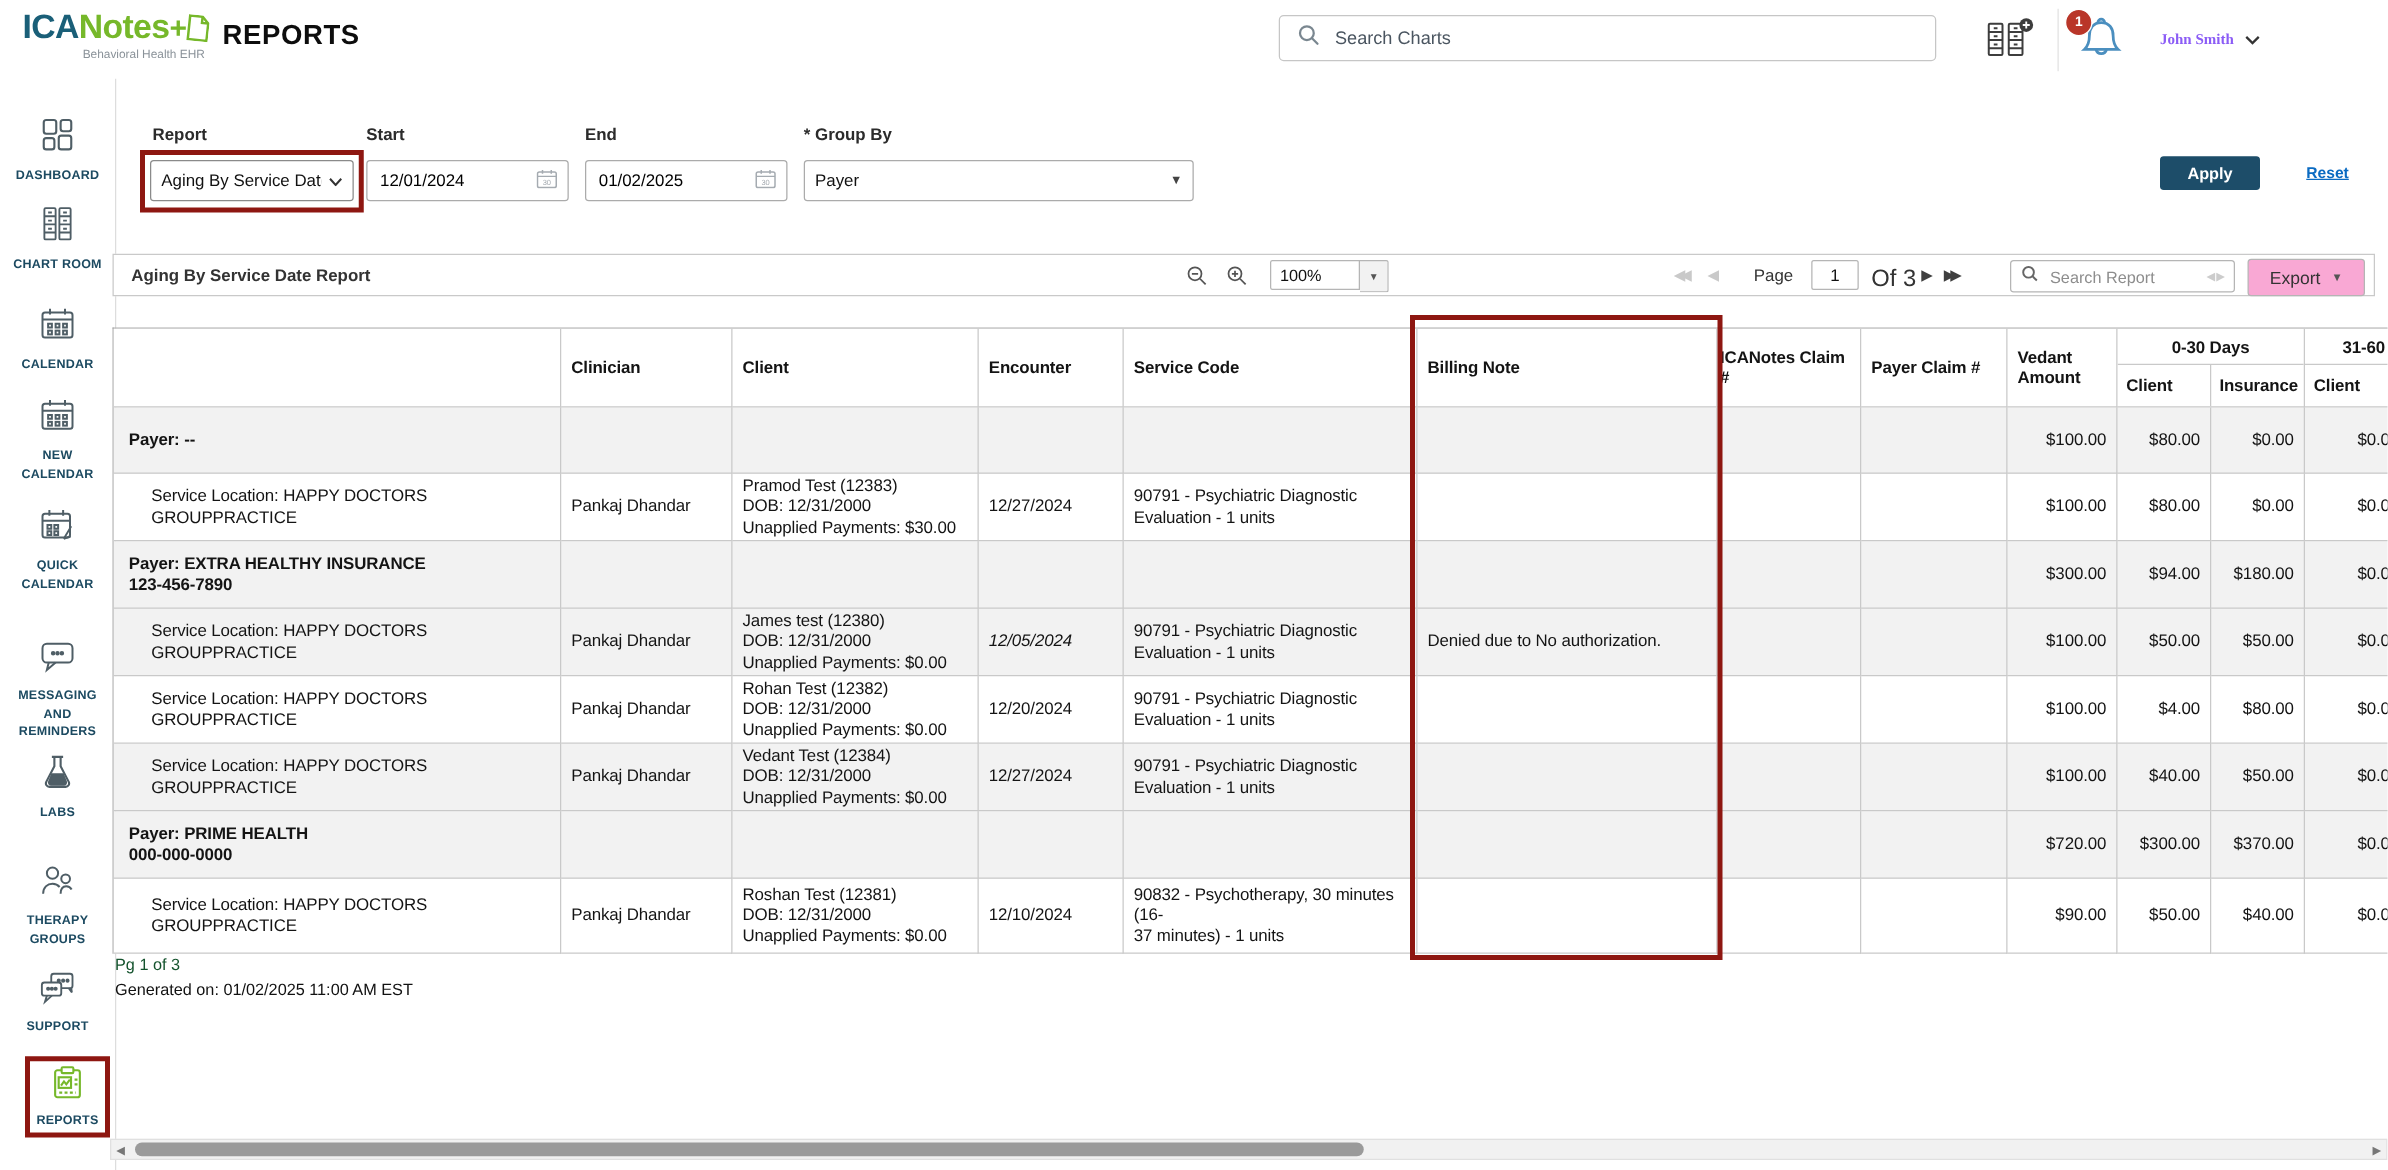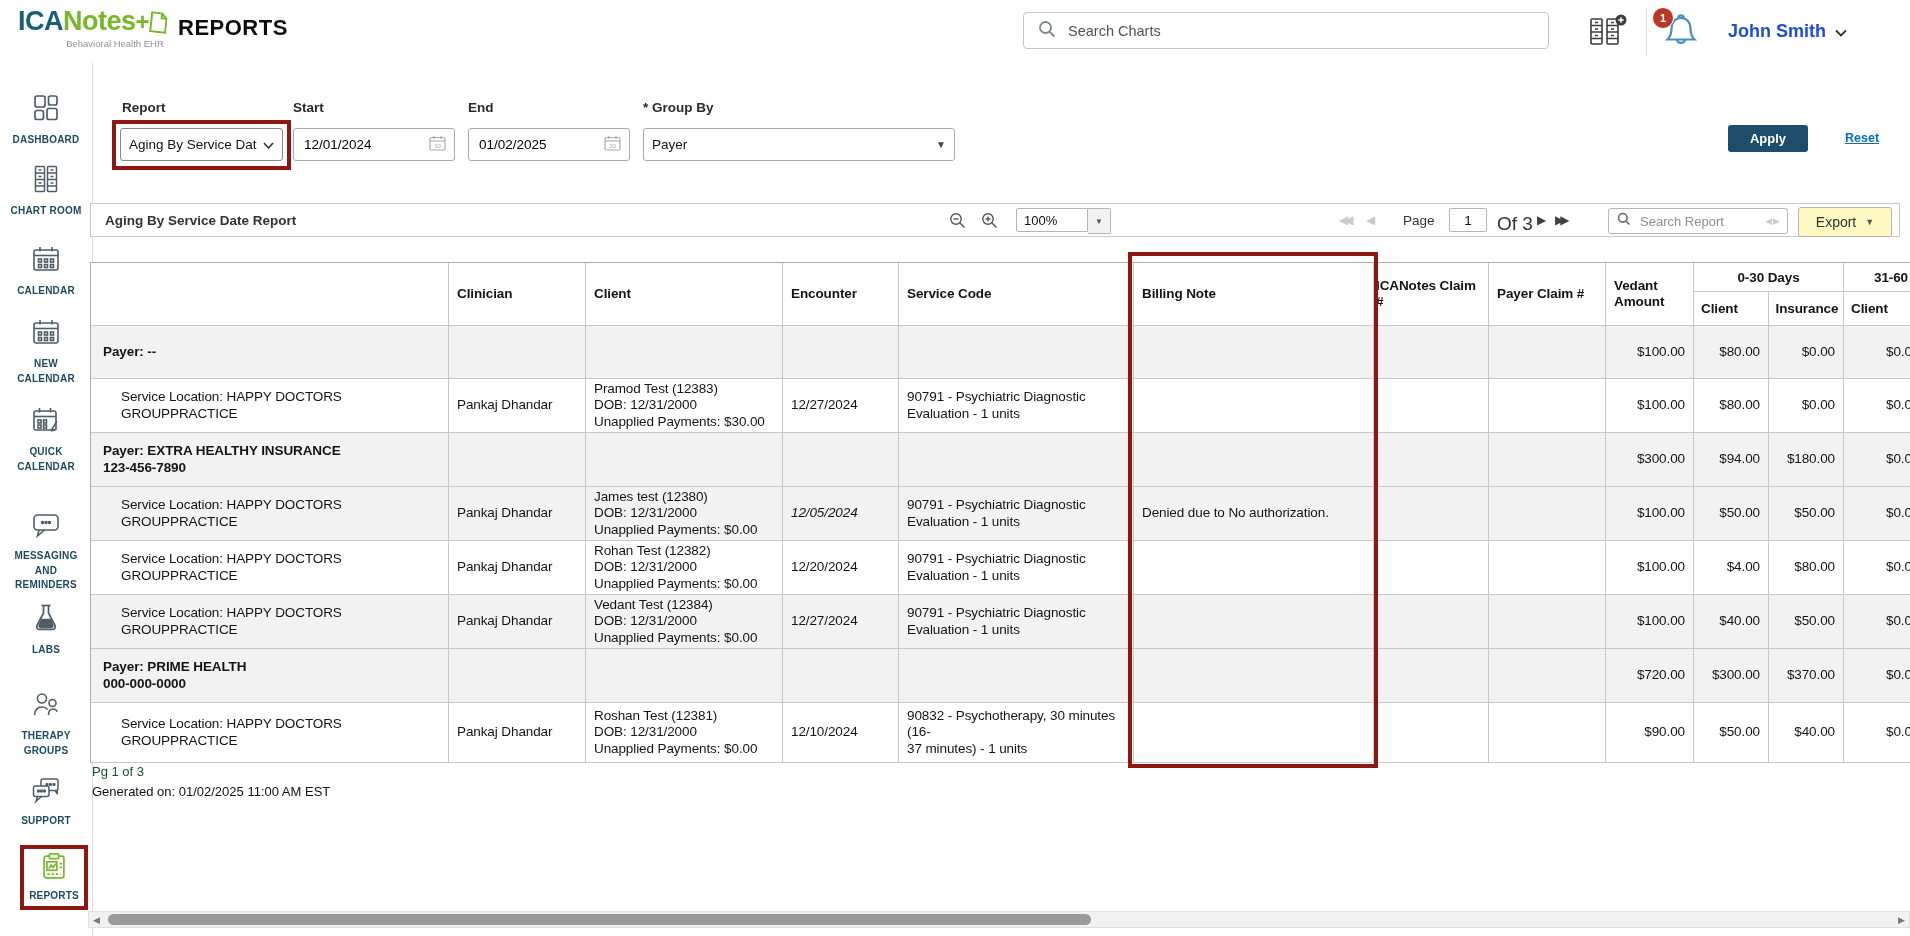--- a/index.html
+++ b/index.html
@@ -20,21 +20,21 @@
        display:flex;align-items:center;padding-left:14px;box-sizing:border-box;background:#fff;}
   .search-charts input{border:none;outline:none;font-size:14.5px;color:#3c4850;margin-left:10px;width:440px;
        font-family:"Liberation Sans",sans-serif;background:transparent;}
   .search-charts input::placeholder{color:#4a5560;}
   .hdr-divider{position:absolute;left:1646px;top:7px;width:1px;height:50px;background:#e2e2e2;}
   .cabinet-btn{position:absolute;left:1586px;top:13px;width:42px;height:38px;cursor:pointer;}
   .bell-wrap{position:absolute;left:1662px;top:11px;width:40px;height:42px;cursor:pointer;}
   .bell-badge{position:absolute;left:-10px;top:-4px;width:20px;height:20px;border-radius:50%;background:#b93629;
        color:#fff;font-size:11px;font-weight:bold;display:flex;align-items:center;justify-content:center;border:1px solid #fff;}
   .user-menu{position:absolute;left:1728px;top:0;height:63px;display:flex;align-items:center;gap:9px;cursor:pointer;}
-  .user-name{font-size:18px;font-weight:bold;color:#1d4ed8;}
+  .user-name{font-size:12px;font-weight:bold;color:#8b5cf6;font-family:Liberation Serif, serif;}
 
   
   .sidebar{position:absolute;top:63px;left:0;width:92px;height:873px;background:#fff;border-right:1px solid #ddd;}
   .side-item{position:absolute;left:0;width:92px;display:flex;flex-direction:column;align-items:center;gap:3px;cursor:pointer;}
   .side-label{font-size:10px;font-weight:bold;color:#1c4a61;text-align:center;line-height:1.45;width:78px;letter-spacing:.2px;}
   .reports-box{position:absolute;left:20px;top:845px;width:60px;height:57px;border:4px solid #8e1711;
        display:flex;flex-direction:column;align-items:center;justify-content:center;gap:2px;}
 
   
   .f-label{position:absolute;top:100px;font-size:13.5px;font-weight:bold;color:#2b2b2b;}
@@ -65,21 +65,21 @@
   .vb-pageinput{position:absolute;left:1358px;top:4px;width:38px;height:24px;border:1px solid #b5b5b5;border-radius:2px;
        text-align:center;font-size:13.5px;color:#111;box-sizing:border-box;font-family:"Liberation Sans",sans-serif;}
   .vb-pageof{position:absolute;left:1406px;top:9px;font-size:19px;color:#333;}
   .vb-search{position:absolute;left:1517px;top:4px;width:180px;height:26px;border:1px solid #b5b5b5;border-radius:3px;
        display:flex;align-items:center;padding-left:8px;box-sizing:border-box;background:#fff;}
   .vb-search input{border:none;outline:none;width:100px;font-size:13px;color:#333;margin-left:7px;background:transparent;
        font-family:"Liberation Sans",sans-serif;}
   .vb-search input::placeholder{color:#8d8d8d;}
   .vb-search-arrows{margin-left:auto;padding-right:6px;font-size:9px;color:#ccc;letter-spacing:1px;}
   .export-btn{position:absolute;left:1707px;top:3px;width:92px;height:28px;border:1px solid #b5b5b5;border-radius:3px;
-       background:#fef9c3;display:flex;align-items:center;justify-content:center;gap:9px;font-size:14px;color:#333;cursor:pointer;}
+       background:#f9a8d4;display:flex;align-items:center;justify-content:center;gap:9px;font-size:14px;color:#333;cursor:pointer;}
   .export-caret{font-size:9px;color:#555;}
 
   
   .rpt-table{position:absolute;left:90px;top:262px;width:1873px;border-top:1px solid #adadad;border-left:1px solid #adadad;
        font-size:13.5px;color:#141414;letter-spacing:-0.1px;}
   .t-row{display:flex;background:#fff;}
   .t-row.shade{background:#f2f2f2;}
   .td,.th{border-right:1px solid #c9c9c9;border-bottom:1px solid #c9c9c9;box-sizing:border-box;flex-shrink:0;
        display:flex;flex-direction:column;justify-content:center;padding:3px 8px;overflow:hidden;line-height:16.5px;}
   .th{font-weight:bold;}

